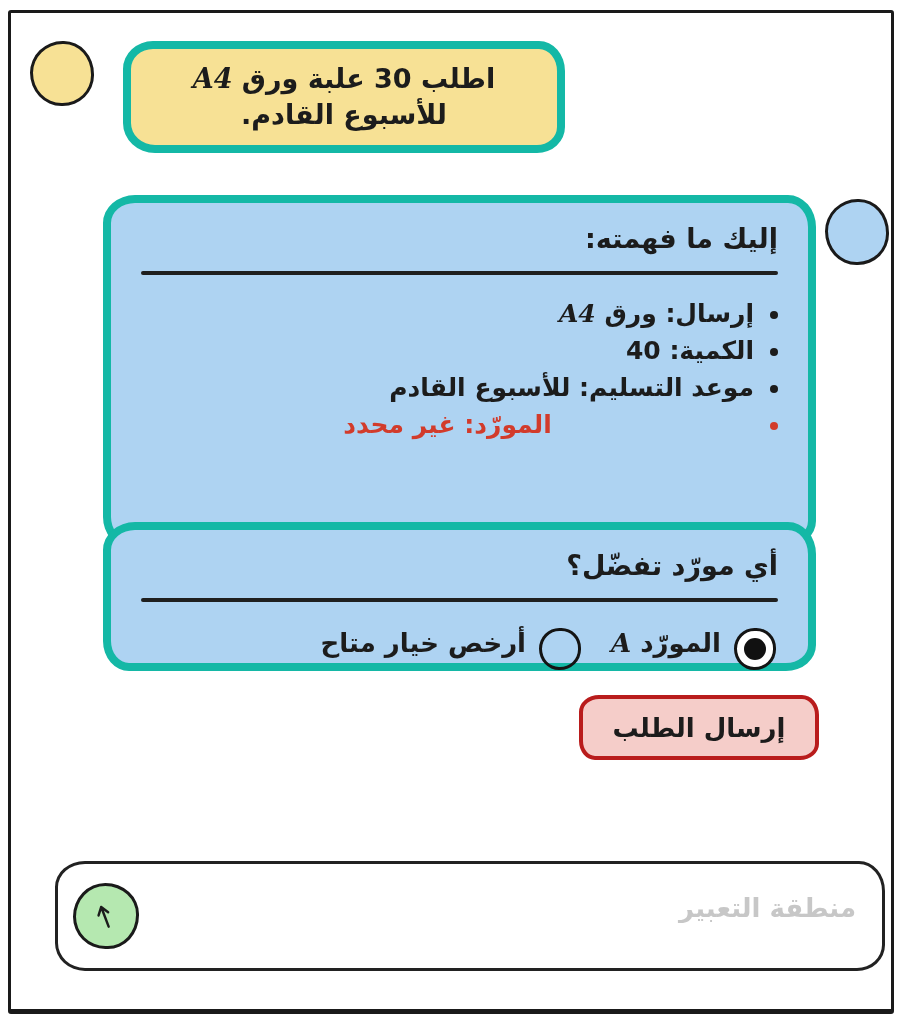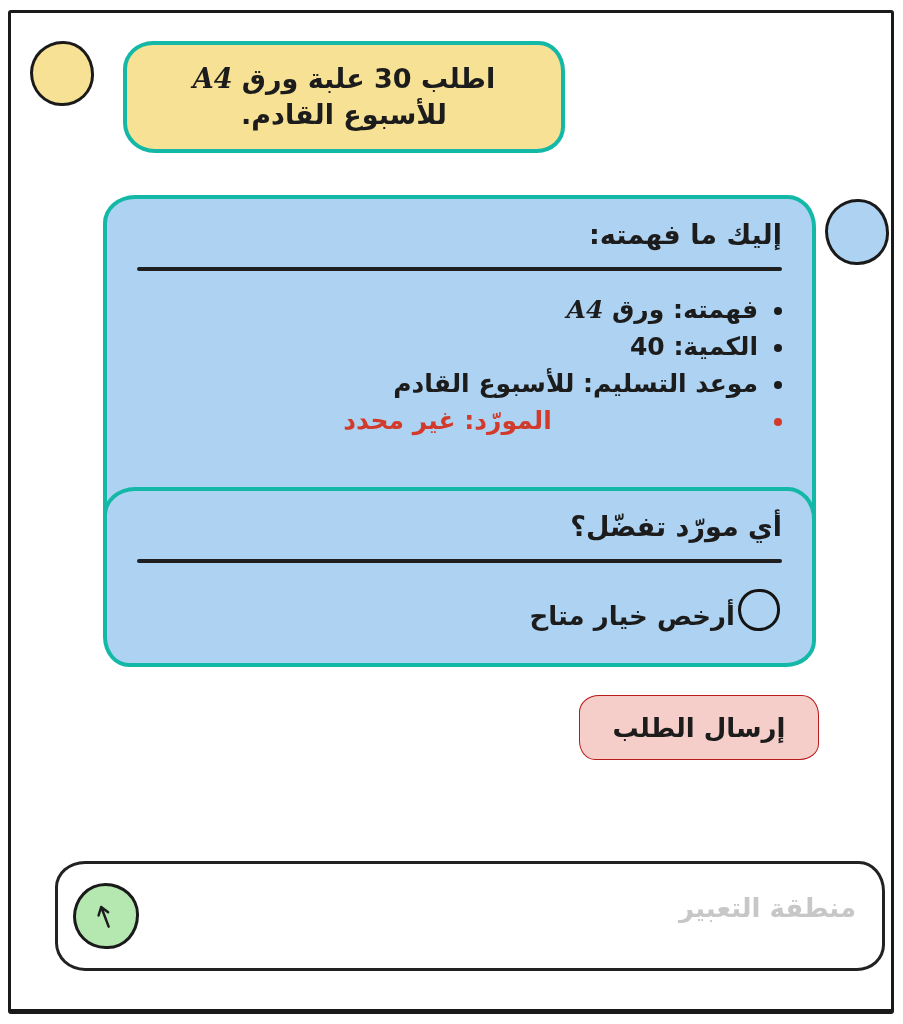--- a/index.html
+++ b/index.html
@@ -24,68 +24,68 @@
   
   .avatar{
     position:absolute;border:3.5px solid #1a1a1a;
     border-radius:52% 48% 50% 50% / 50% 52% 48% 52%;
   }
   .avatar.user{left:19px;top:28px;width:64px;height:65px;background:var(--yellow);}
   .avatar.assistant{left:814px;top:186px;width:64px;height:66px;background:var(--blue);}
 
   
   .bubble{
-    position:absolute;border:4px solid #14b8a6;
+    position:absolute;border:8px solid #14b8a6;
   }
   .bubble.user{
     left:112px;top:28px;width:442px;height:112px;
     background:var(--yellow);
     border-radius:30px 26px 28px 32px / 28px 30px 26px 30px;
     display:flex;align-items:center;justify-content:center;
     padding:0 28px;
   }
   .msg{font-size:27px;font-weight:700;text-align:center;line-height:1.35;}
 
   .bubble.assistant{
     left:92px;width:713px;background:var(--blue);
     border-radius:32px 28px 30px 26px / 28px 32px 26px 30px;
     padding:18px 30px 0 30px;
   }
   .bubble.summary{top:182px;height:352px;}
-  .bubble.question{top:474px;height:180px;}
+  .bubble.question{top:509px;height:149px;}
 
   .bubble h2{font-size:27px;font-weight:700;line-height:1.3;}
   .divider{height:4px;background:#1f1f1f;border-radius:2px;margin-top:15px;}
 
   ul.summary-list{
     margin-top:20px;list-style:disc;list-style-position:outside;
     padding:0 22px 0 0;font-size:25px;font-weight:700;line-height:37px;
   }
   ul.summary-list li{padding-right:2px;}
   ul.summary-list li.alert{color:var(--red);text-align:center;}
 
   .latin{font-family:"DejaVu Serif",serif;font-style:italic;font-weight:700;}
 
   .options{margin-top:26px;display:flex;align-items:center;gap:30px;padding-right:2px;}
-  .option{display:flex;align-items:flex-end;gap:3px;cursor:pointer;}
+  .option{display:flex;align-items:flex-start;gap:13px;cursor:pointer;}
   .option-label{font-size:26px;font-weight:700;white-space:nowrap;}
   .radio{
     width:42px;height:42px;flex:0 0 auto;position:relative;
     border:3.5px solid #141414;
     border-radius:50% 48% 52% 49% / 51% 49% 50% 52%;
     background:transparent;
   }
   .radio.selected{background:#fff;}
   .radio.selected::after{
     content:"";position:absolute;inset:7px;background:#111;border-radius:50%;
   }
 
   .submit{
     position:absolute;left:568px;top:682px;width:240px;height:65px;
-    background:var(--pink);border:1px solid #b91c1c;
+    background:var(--pink);border:4px solid #b91c1c;
     border-radius:20px 17px 19px 16px / 17px 20px 16px 19px;
     font-family:"DejaVu Sans",sans-serif;font-size:26px;font-weight:700;color:var(--ink);
     cursor:pointer;
   }
 
   .composer{
     position:absolute;left:44px;top:848px;width:830px;height:110px;
     background:#fff;border:3px solid #222;
     border-radius:30px 26px 28px 30px / 26px 30px 26px 28px;
   }
@@ -114,31 +114,35 @@
   <div class="bubble user" dir="rtl">
     <p class="msg"><span>اطلب 30 علبة ورق</span> <i class="latin">A4</i> <span>للأسبوع القادم.</span></p>
   </div>
 
   <div class="avatar assistant"></div>
 
   <div class="bubble assistant summary" dir="rtl">
     <h2>إليك ما فهمته:</h2>
     <div class="divider"></div>
     <ul class="summary-list">
-      <li><span>فهمته: ورق</span> <i class="latin">A4</i></li>
+      <li><span>إرسال: ورق</span> <i class="latin">A4</i></li>
       <li>الكمية: 40</li>
       <li>موعد التسليم: للأسبوع القادم</li>
       <li class="alert">المورّد: غير محدد</li>
     </ul>
   </div>
 
   <div class="bubble assistant question" dir="rtl">
     <h2>أي مورّد تفضّل؟</h2>
     <div class="divider"></div>
     <div class="options">
+      <div class="option">
+        <span class="radio selected"></span>
+        <span class="option-label"><span>المورّد</span> <i class="latin">A</i></span>
+      </div>
       <div class="option">
         <span class="radio"></span>
         <span class="option-label">أرخص خيار متاح</span>
       </div>
     </div>
   </div>
 
   <button class="submit" dir="rtl">إرسال الطلب</button>
 
   <div class="composer">

